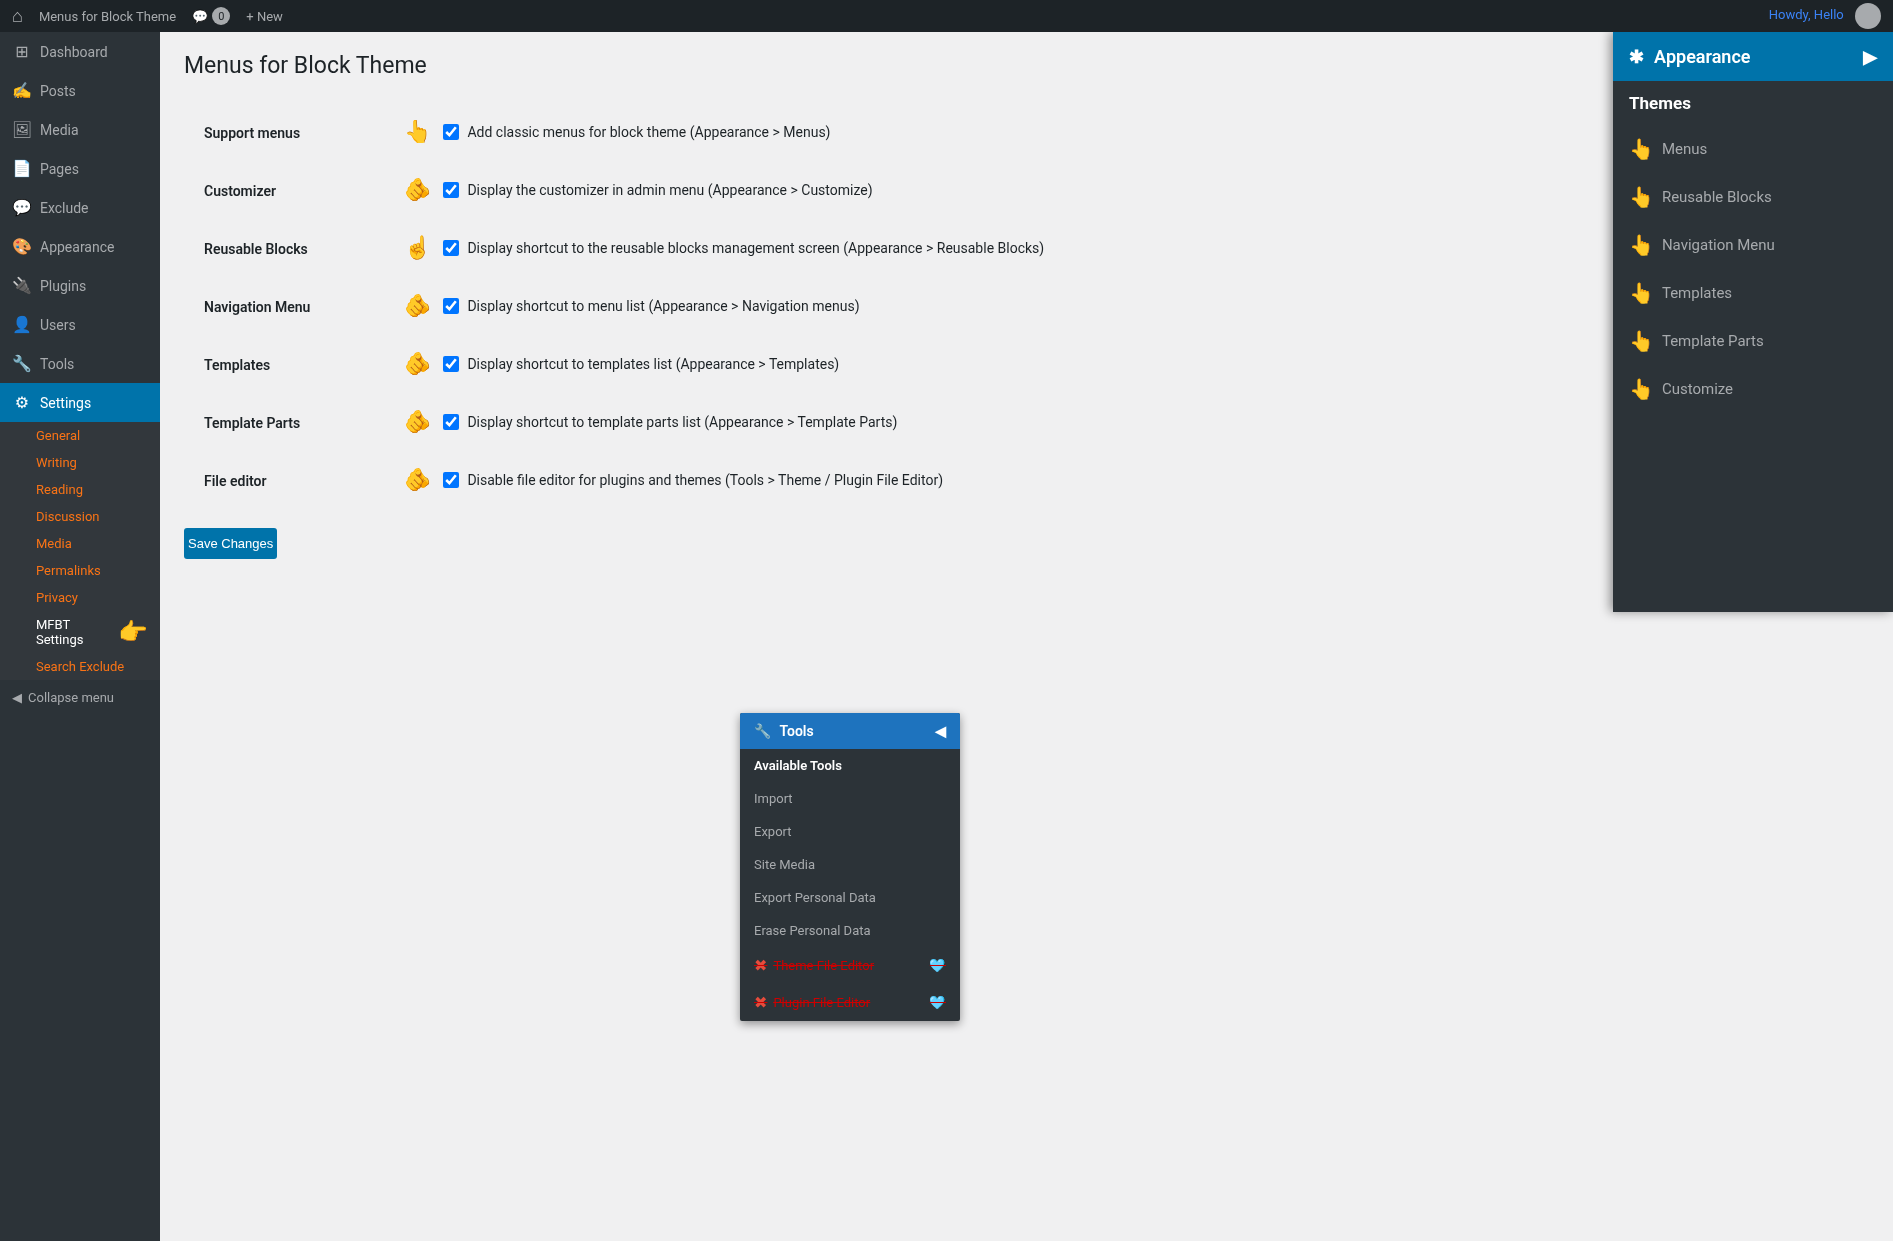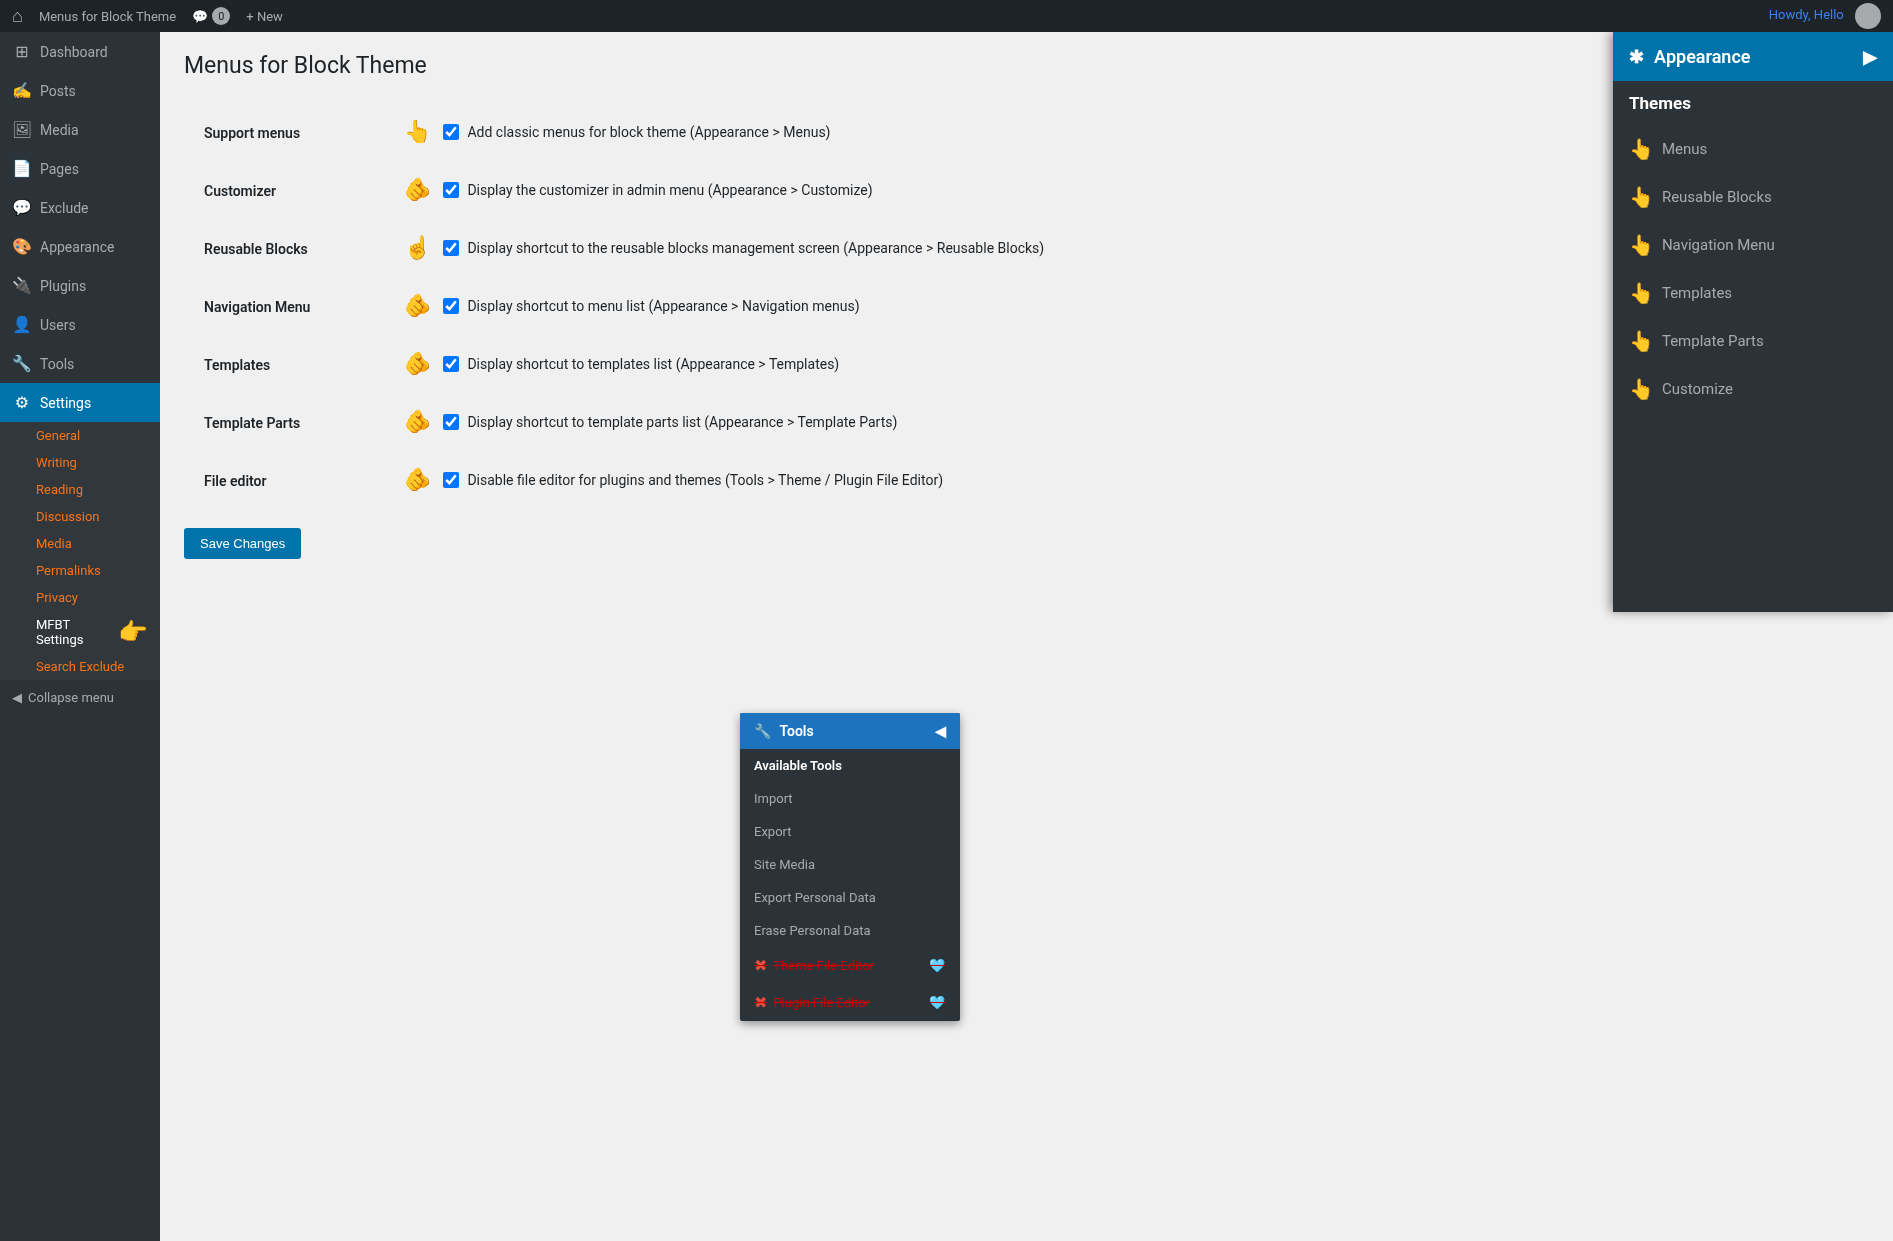--- a/index.html
+++ b/index.html
@@ -111,21 +111,21 @@
     input[type="checkbox"] {
       width: 16px;
       height: 16px;
       cursor: pointer;
     }
 
     .save-btn {
       background: #0073aa;
       color: #fff;
       border: none;
-      padding: 8px 16px;
+      padding: 8px 4px;
       font-size: 13px;
       cursor: pointer;
       border-radius: 3px;
       margin-top: 20px;
     }
 
     
     .tools-flyout {
       position: absolute;
       bottom: 220px;

